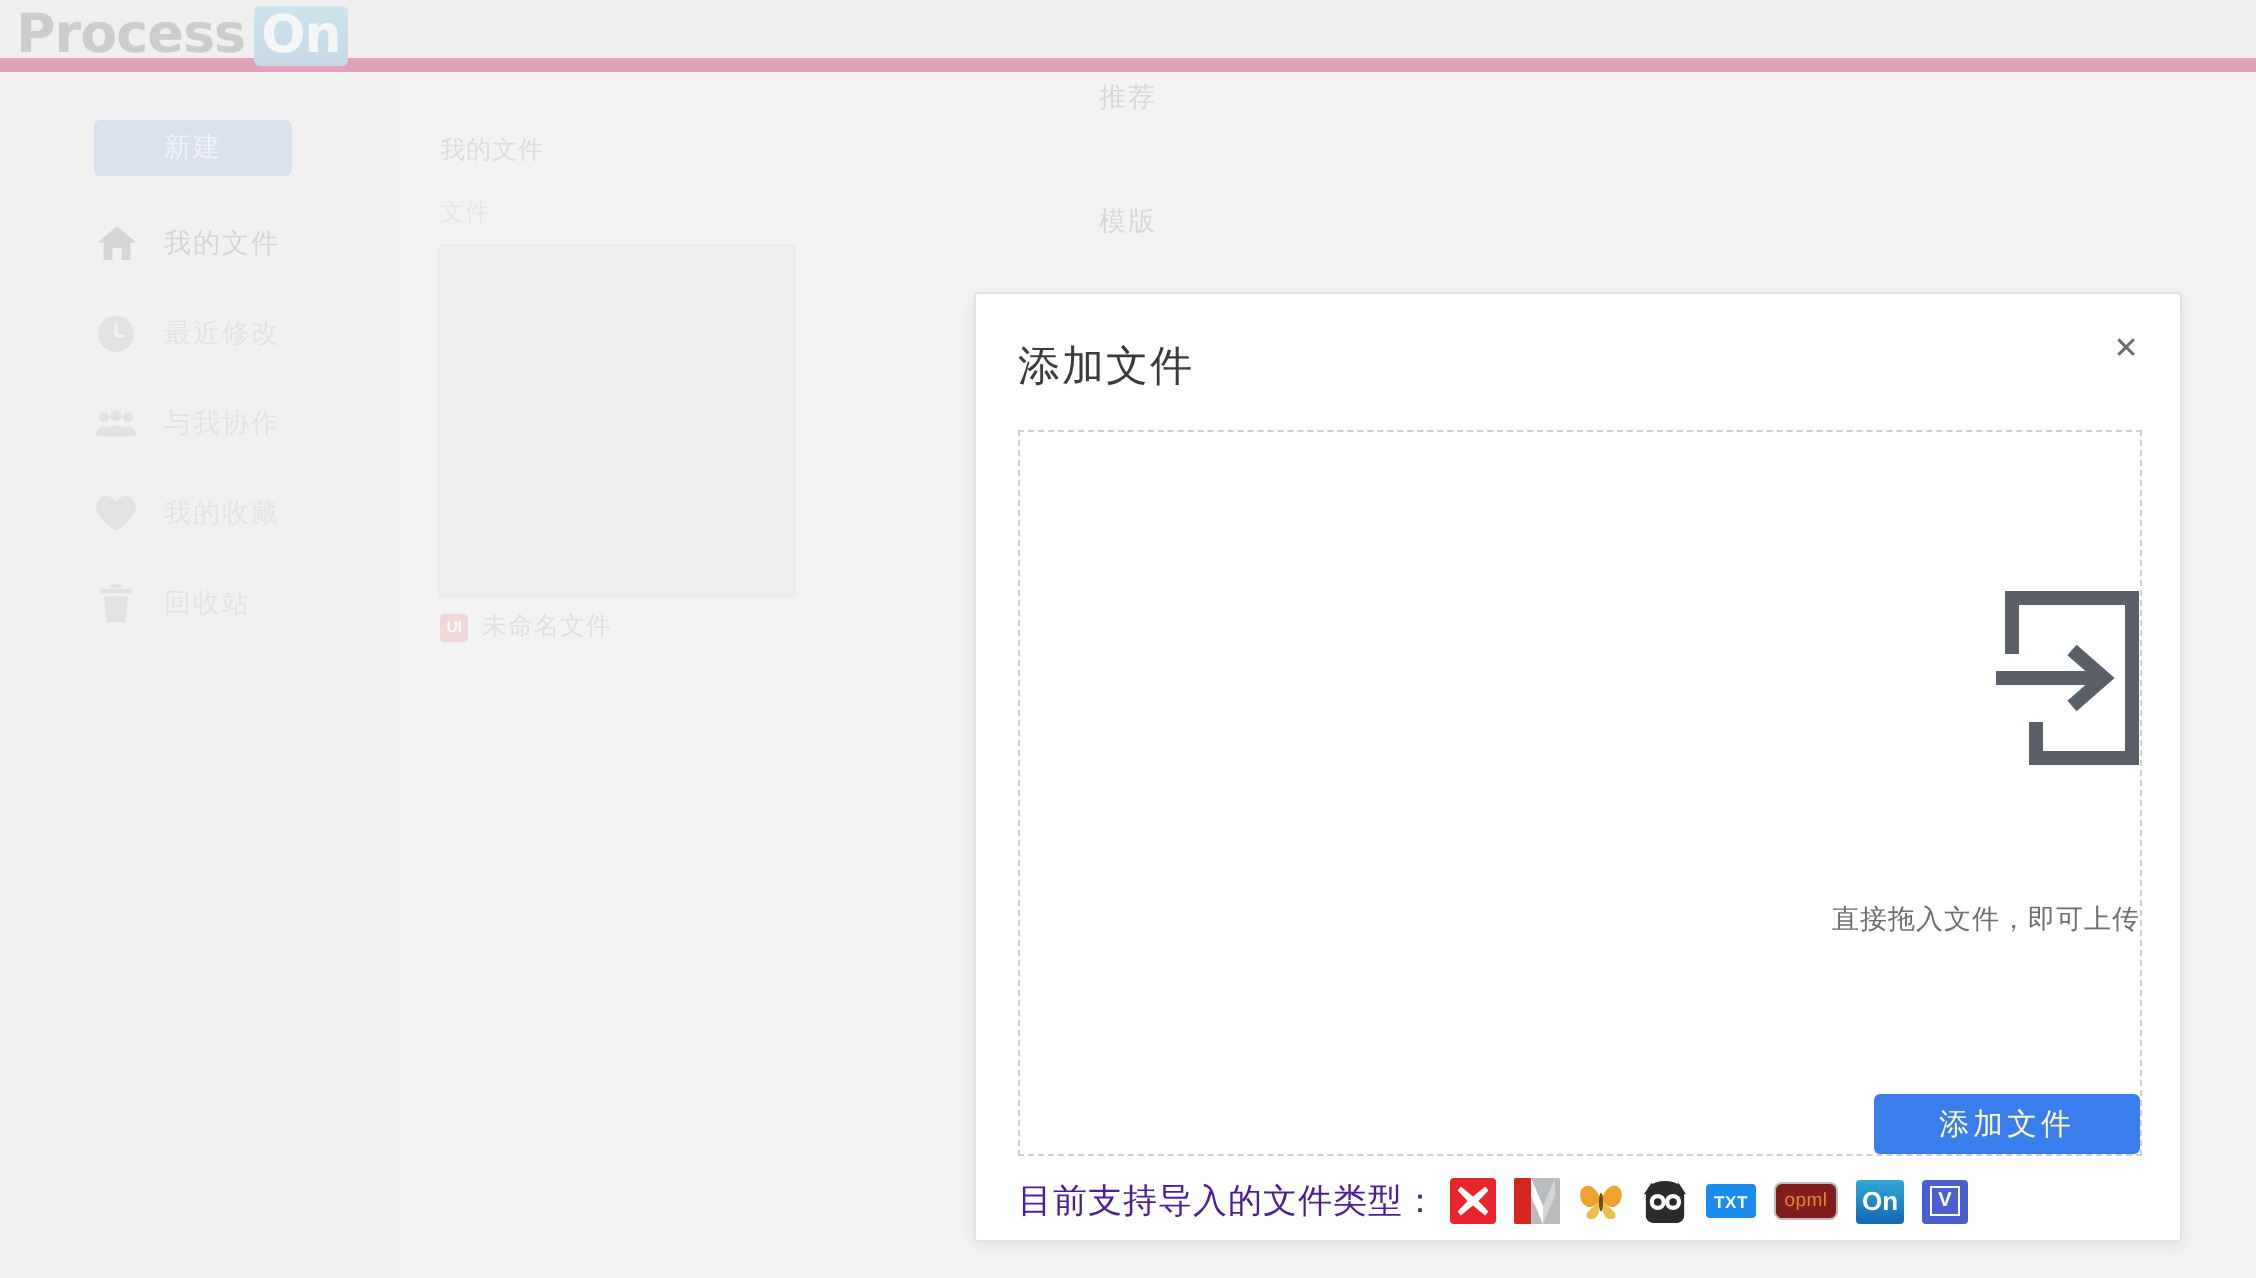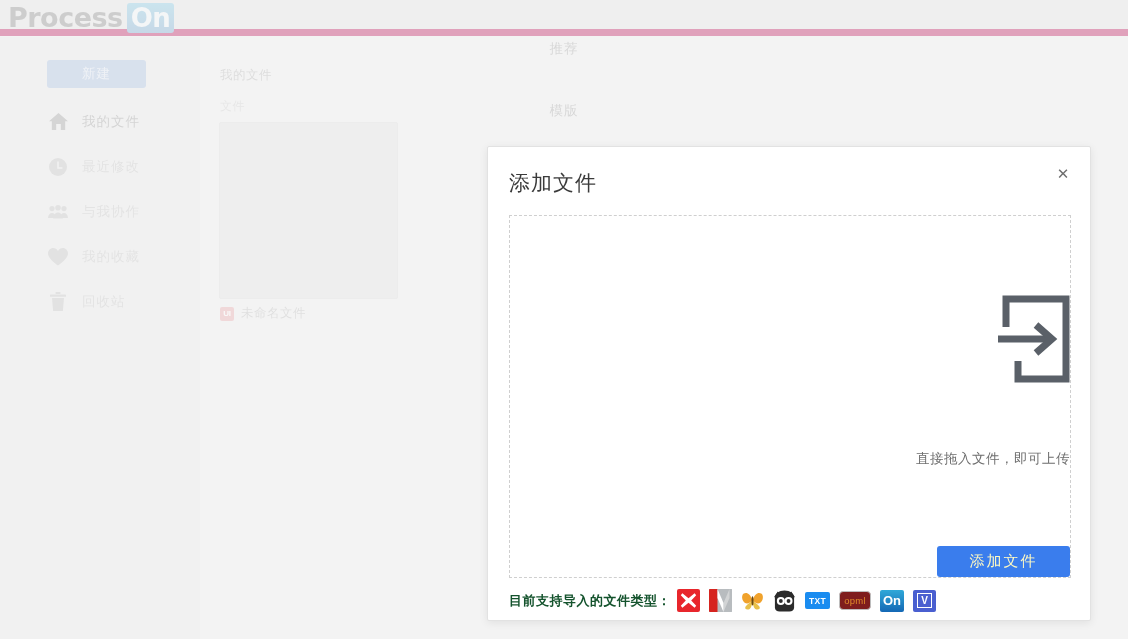--- a/index.html
+++ b/index.html
@@ -181,23 +181,22 @@
     border-radius: 3px;
     cursor: pointer;
     font-family: "Liberation Sans", sans-serif;
   }
 
   .types-row {
     position: absolute; left: 21px; top: 442px;
     display: flex; align-items: center;
   }
   .types-label {
-    font-size: 13px; color: #14532d; letter-spacing: .5px;
+    font-size: 17px; color: #4c1d95; letter-spacing: .5px;
     margin-right: 6px;
-    font-weight: bold;
   }
   .type-icons { display: flex; align-items: center; gap: 9px; }
   .ticon {
     width: 23px; height: 23px;
     display: flex; align-items: center; justify-content: center;
     position: relative;
     cursor: default;
   }
   
   .ic-xmind { background: #e8262c; border-radius: 2px; }

